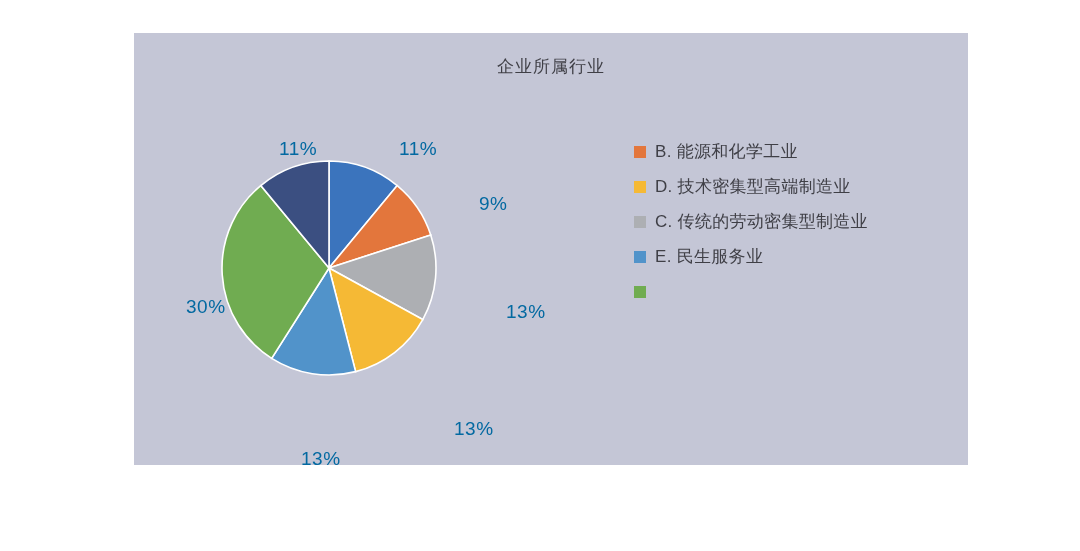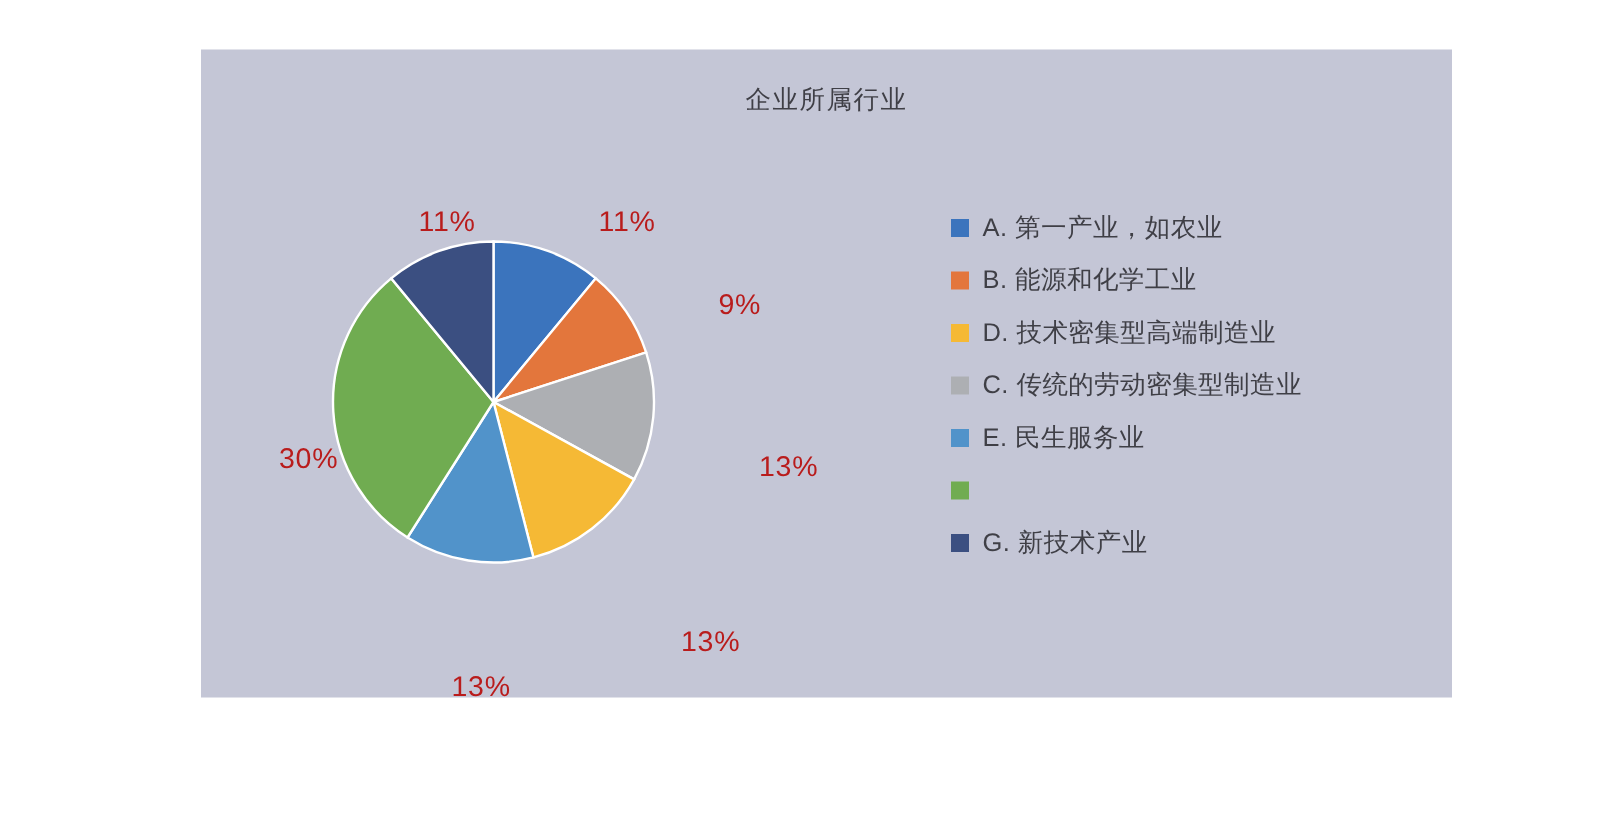--- a/index.html
+++ b/index.html
@@ -46,21 +46,21 @@
     left: 85px;
     top: 125px;
     width: 220px;
     height: 220px;
   }
   #pie-svg { display: block; }
   
   .slice-label {
     position: absolute;
     font-size: 19px;
-    color: #b91c1c;
+    color: #0369a1;
     white-space: nowrap;
     letter-spacing: 0.5px;
   }
   
   #legend {
     position: absolute;
     left: 500px;
     top: 101px;
     width: 330px;
   }
@@ -124,44 +124,36 @@
         <div class="slice-label" style="left: 345px; top: 160px;">9%</div>
         <div class="slice-label" style="left: 372px; top: 268px;">13%</div>
         <div class="slice-label" style="left: 320px; top: 385px;">13%</div>
         <div class="slice-label" style="left: 167px; top: 415px;">13%</div>
         <div class="slice-label" style="left: 36px; top: 263px; margin-left: 16px;">30%</div>
         <div class="slice-label" style="left: 145px; top: 105px;">11%</div>
       </div>
 
     <div id="legend">
         <div class="legend-item">
-          <span class="legend-swatch" style="background: rgb(59, 116, 189);"></span>
-          <span class="legend-label">A. 第一产业，如农业</span>
-        </div>
-        <div class="legend-item">
           <span class="legend-swatch" style="background: rgb(227, 118, 60);"></span>
           <span class="legend-label">B. 能源和化学工业</span>
         </div>
         <div class="legend-item">
           <span class="legend-swatch" style="background: rgb(245, 185, 53);"></span>
           <span class="legend-label">D. 技术密集型高端制造业</span>
         </div>
         <div class="legend-item">
           <span class="legend-swatch" style="background: rgb(173, 175, 179);"></span>
           <span class="legend-label">C. 传统的劳动密集型制造业</span>
         </div>
         <div class="legend-item">
           <span class="legend-swatch" style="background: rgb(81, 147, 202);"></span>
           <span class="legend-label">E. 民生服务业</span>
         </div>
         <div class="legend-item">
           <span class="legend-swatch" style="background: rgb(112, 172, 81);"></span>
         </div>
-        <div class="legend-item">
-          <span class="legend-swatch" style="background: rgb(59, 79, 129);"></span>
-          <span class="legend-label">G. 新技术产业</span>
-        </div>
       </div>
 
   </div>
 
 
 </div>
 
 </body></html>

